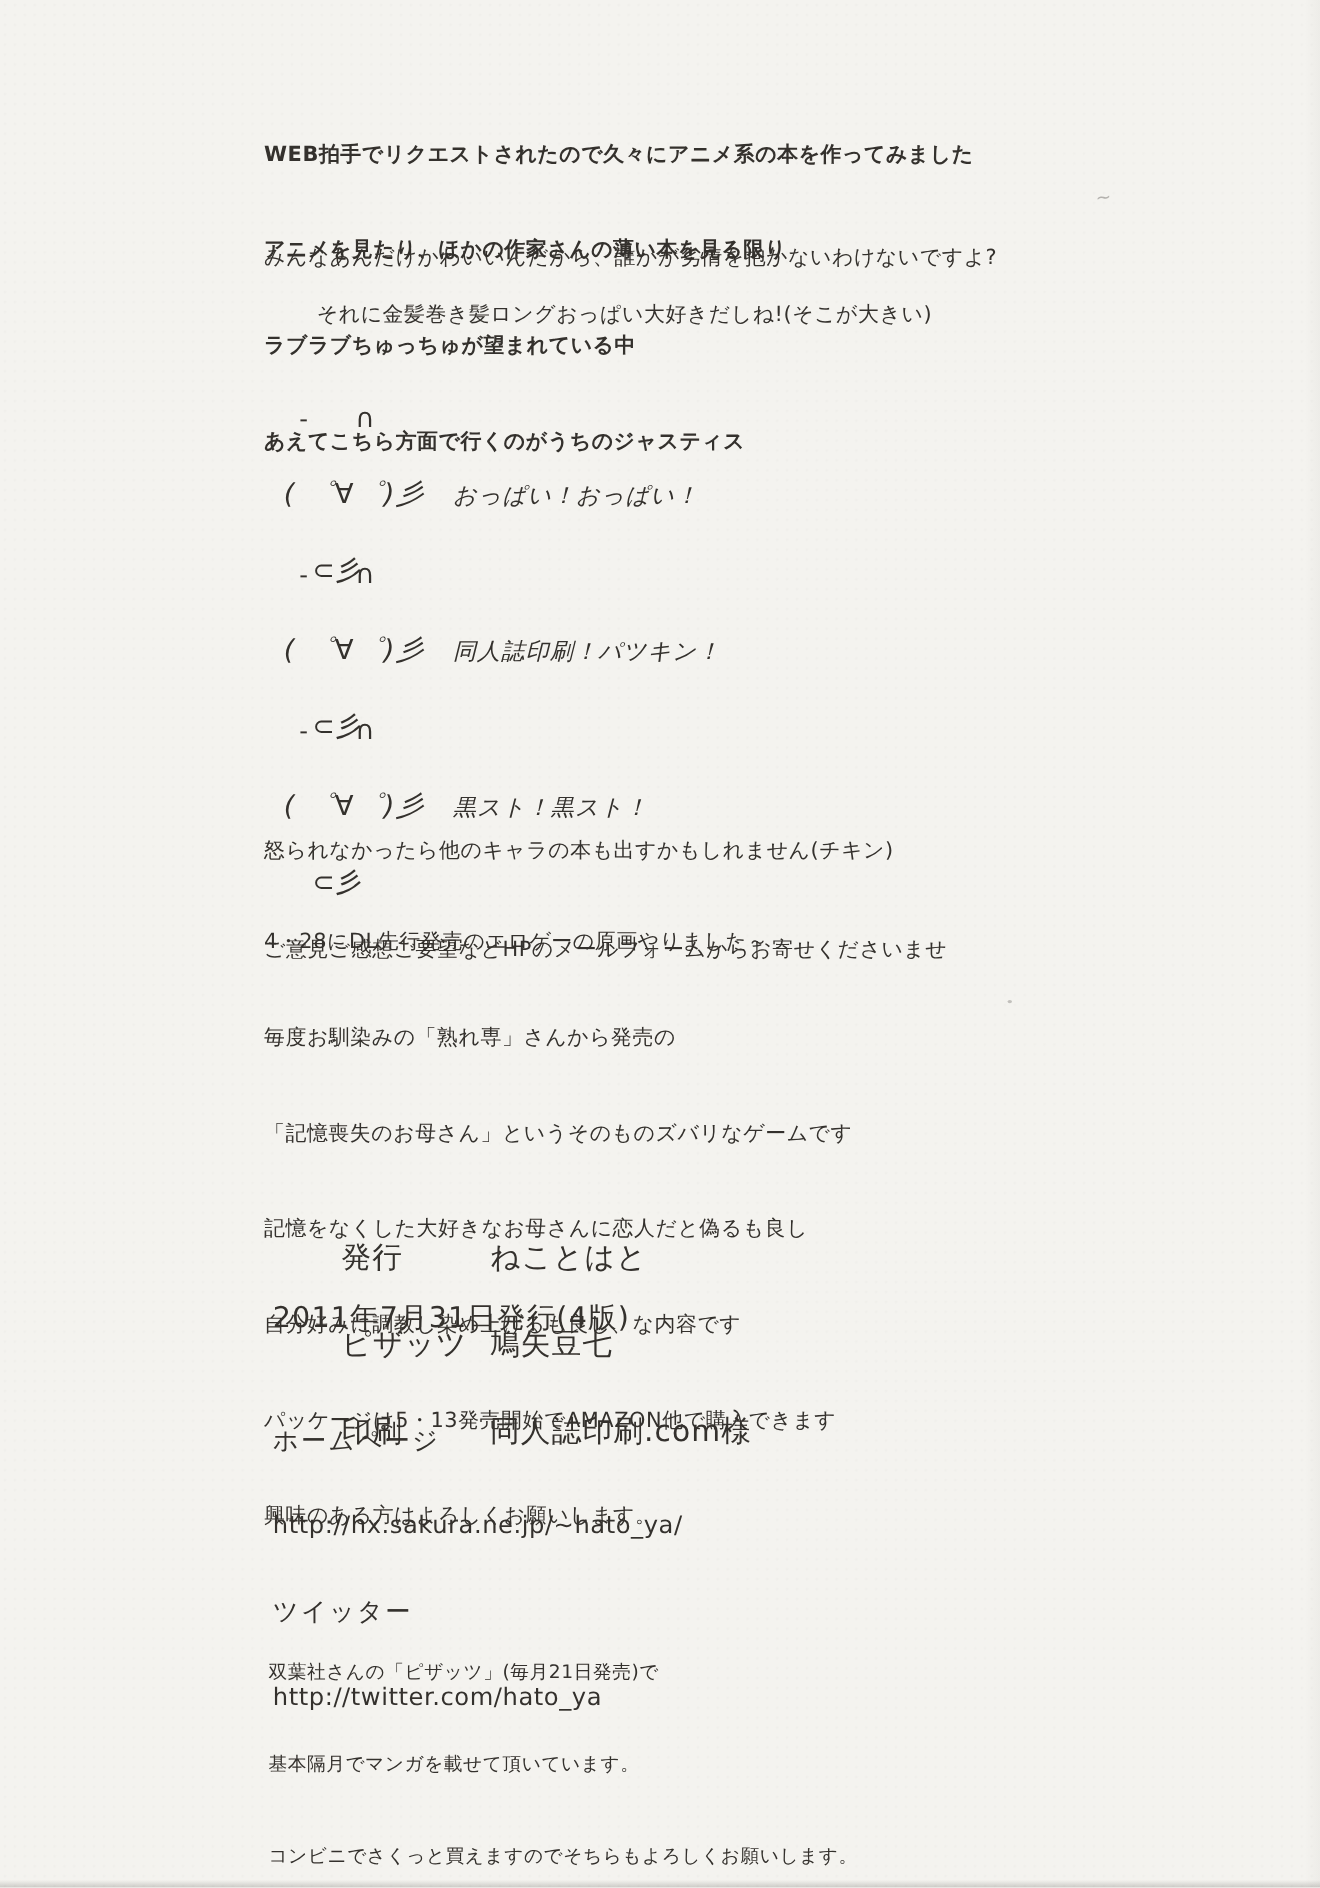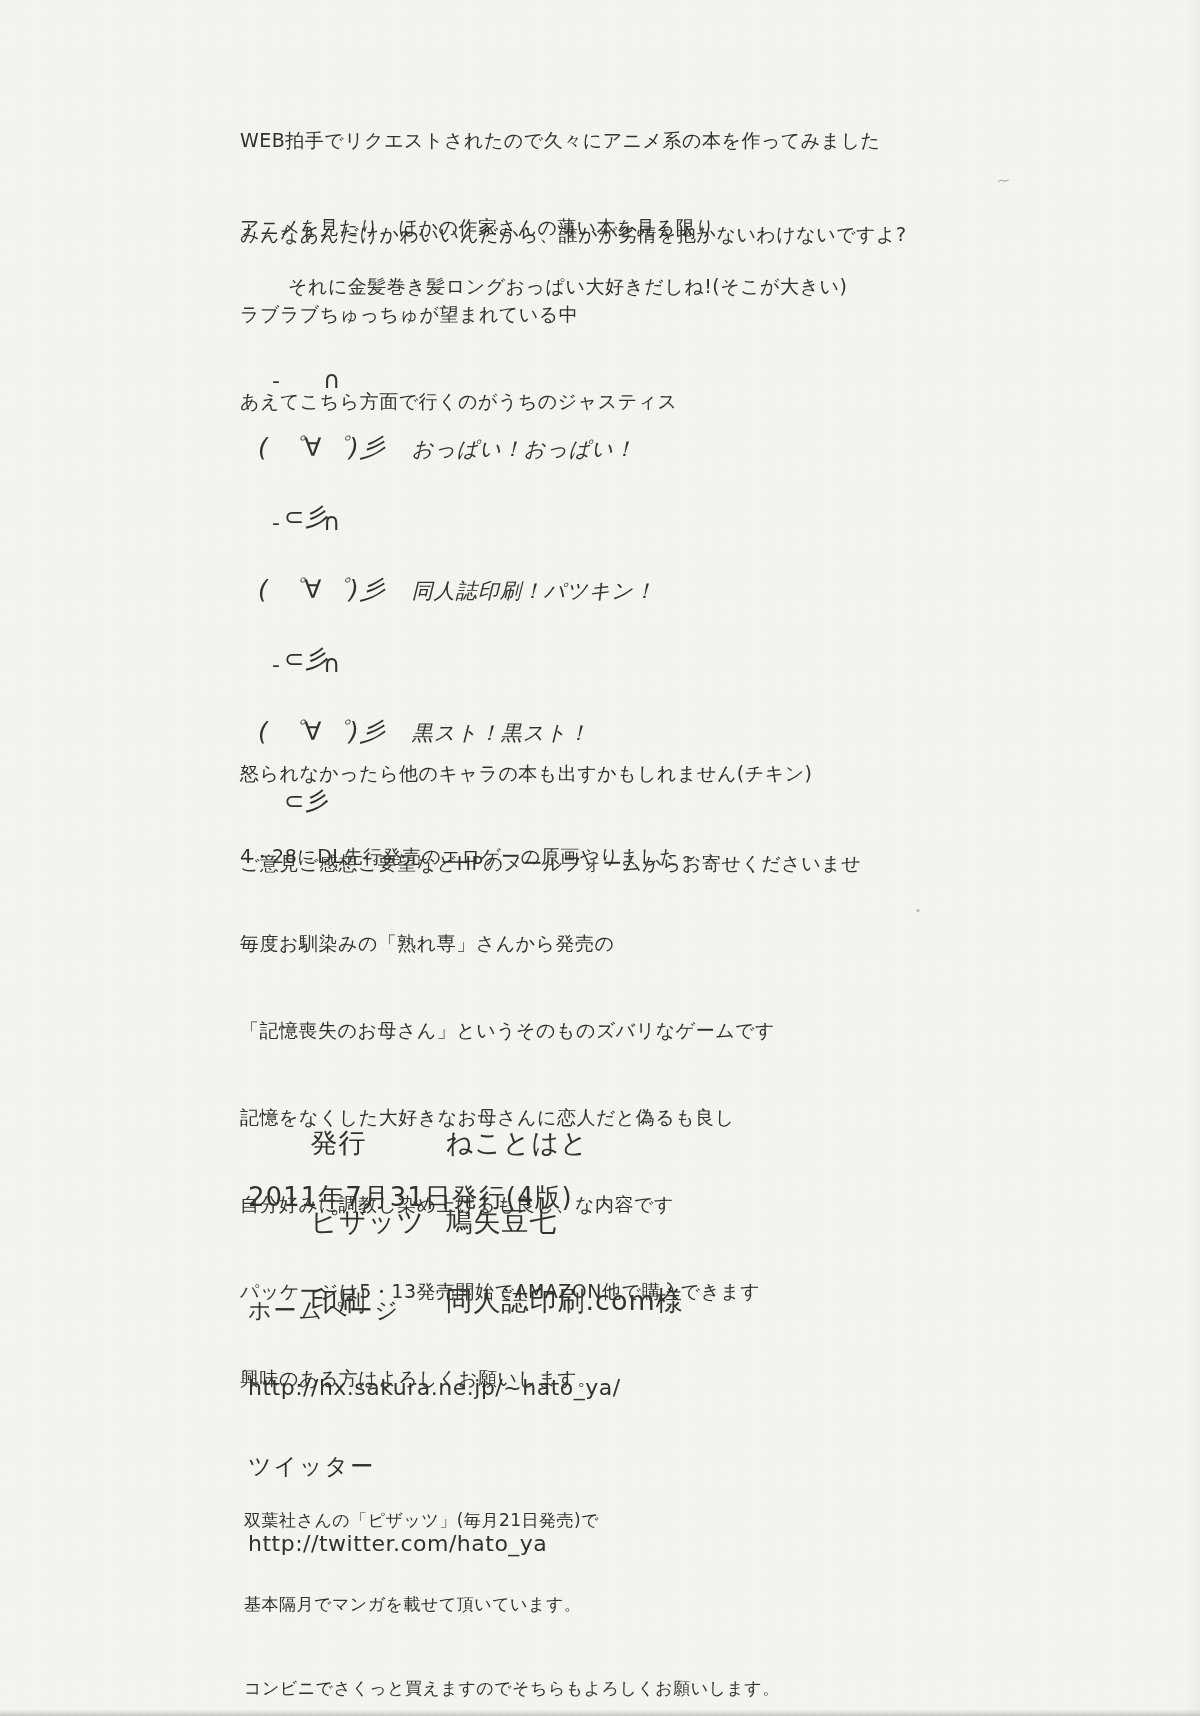--- a/index.html
+++ b/index.html
@@ -60,21 +60,21 @@
   .speck-dot{
     position:absolute;left:916px;top:909px;width:4px;height:3px;
     background:#c2c0bc;border-radius:50%;
   }
 </style>
 </head>
 <body>
 
 <div class="page">
 
-  <div class="block txt" style="left:240px;top:68px;">
+  <div class="block txt" style="left:240px;top:68px;font-weight:bold;">
     <div class="line">WEB拍手でリクエストされたので久々にアニメ系の本を作ってみました</div>
     <div class="line">アニメを見たり、ほかの作家さんの薄い本を見る限り</div>
     <div class="line">ラブラブちゅっちゅが望まれている中</div>
     <div class="line">あえてこちら方面で行くのがうちのジャスティス</div>
   </div>
 
   <div class="block txt" style="left:240px;top:220px;">みんなあんだけかわいいんだから、誰かが劣情を抱かないわけないですよ?</div>
   <div class="block txt" style="left:240px;top:272px;margin-left:48px;">それに金髪巻き髪ロングおっぱい大好きだしね!(そこが大きい)</div>
 
   <div class="block kao" style="left:258px;top:330px;">

